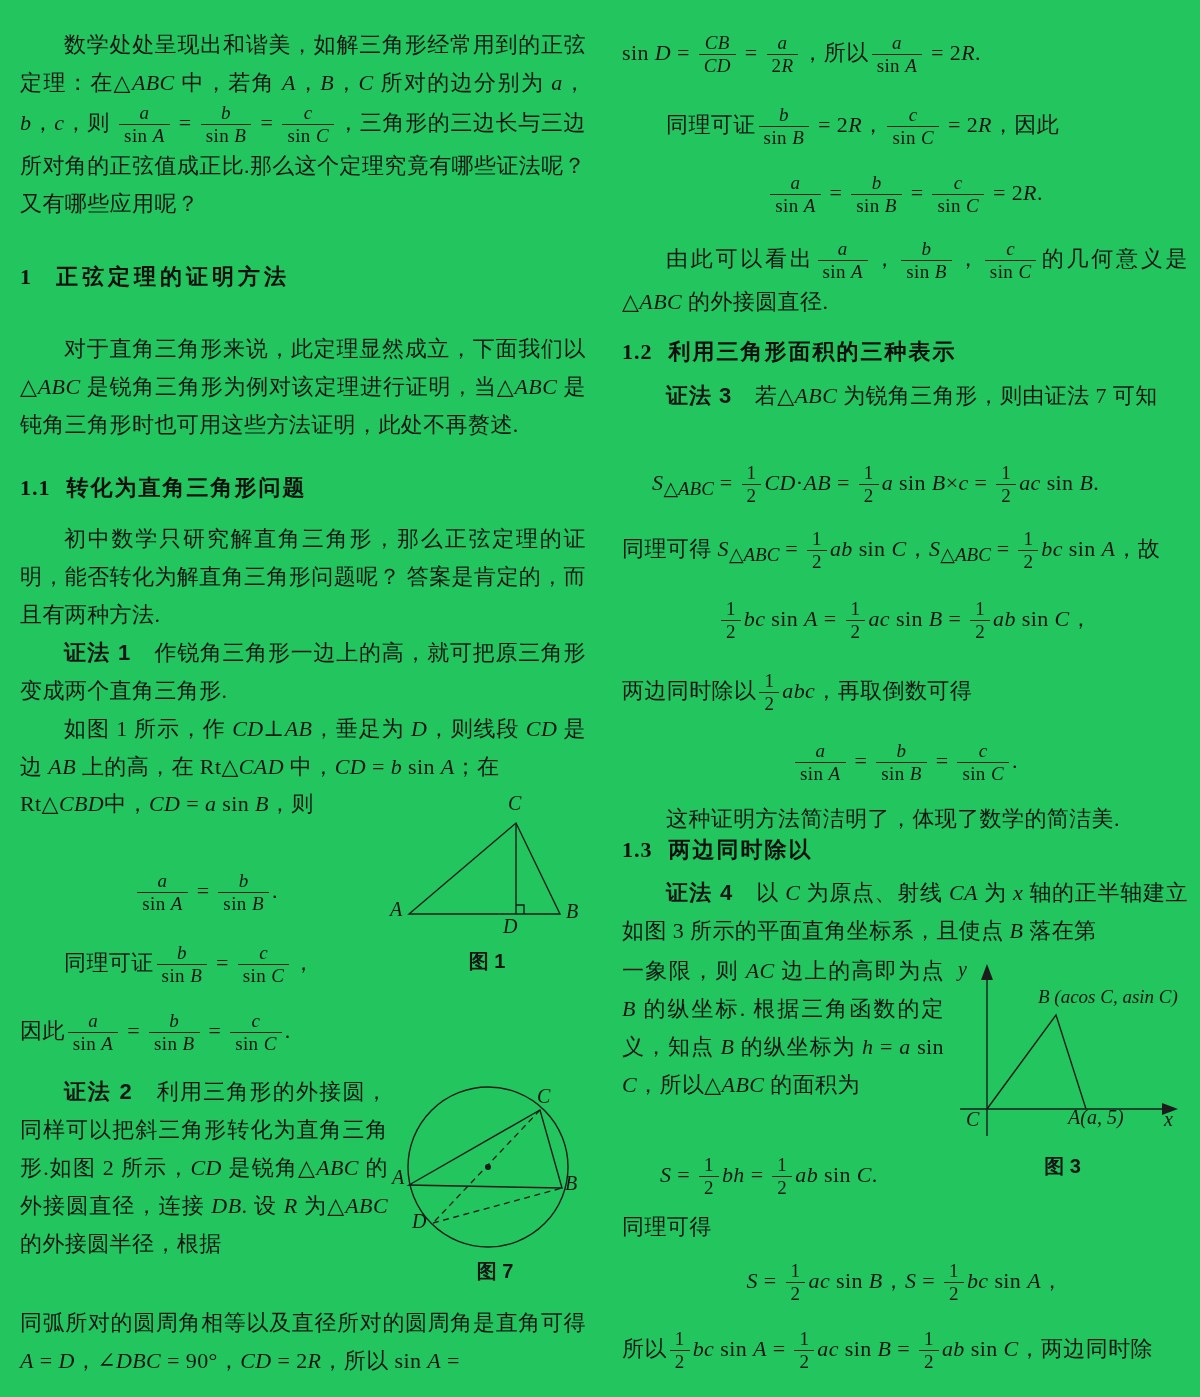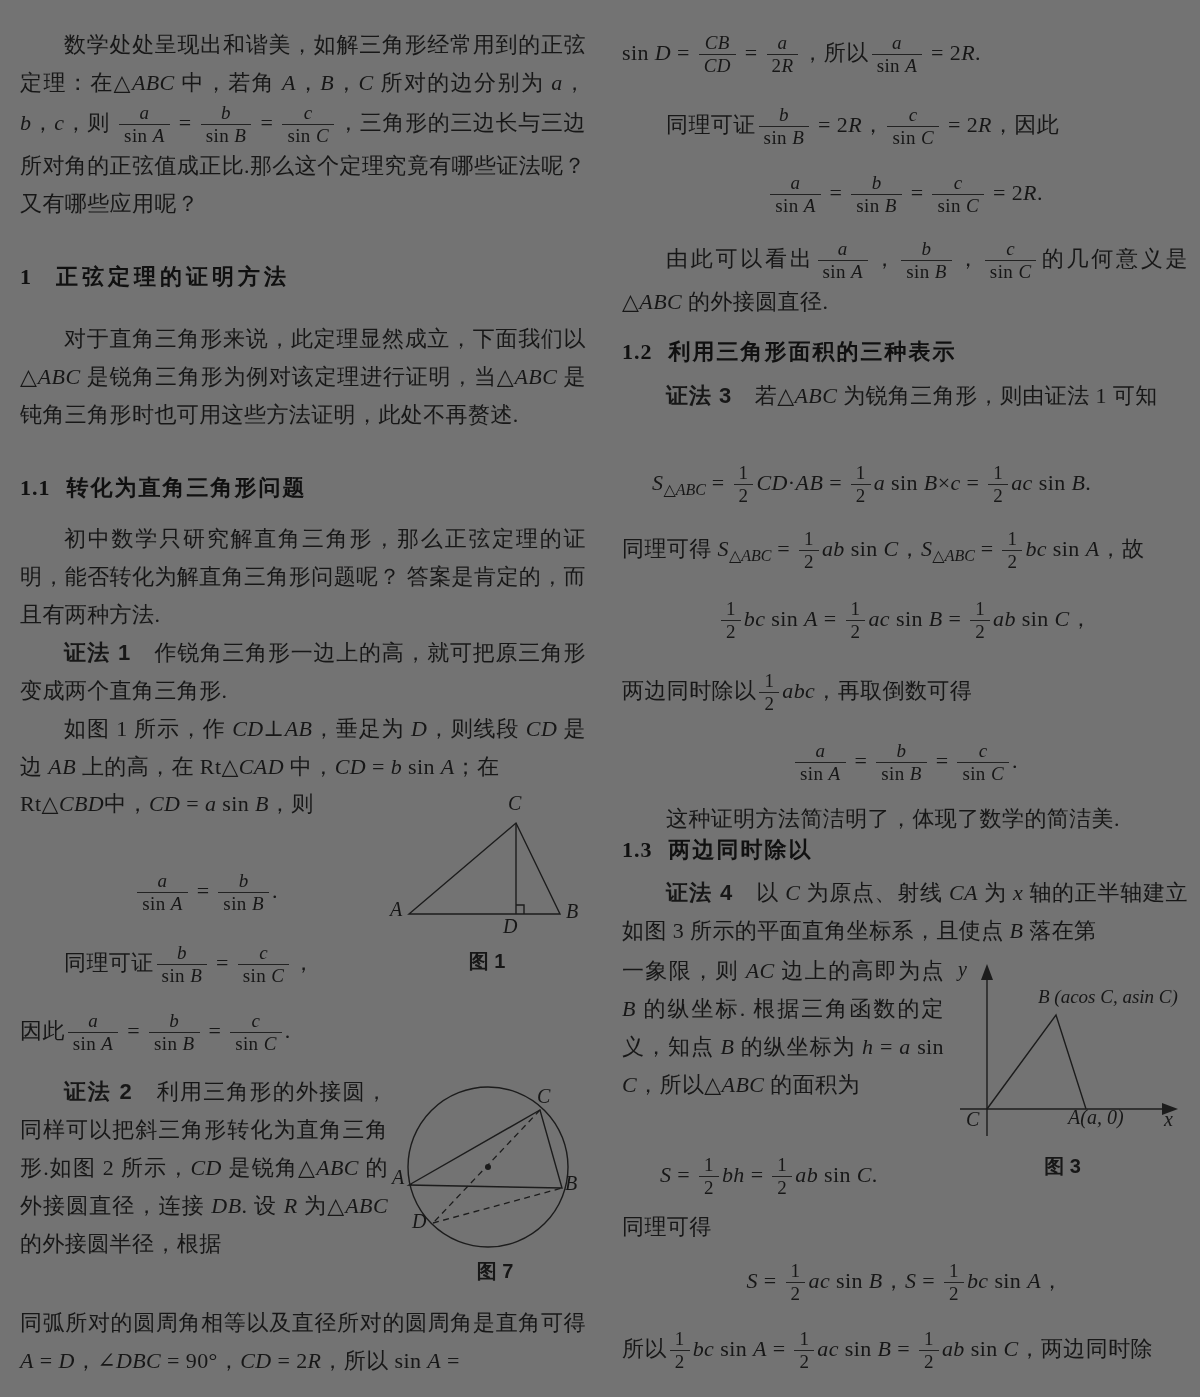--- a/index.html
+++ b/index.html
@@ -1,27 +1,27 @@
 <!DOCTYPE html>
 <html><head>
 <meta charset="utf-8">
 <style>
   html,body{margin:0;padding:0;background:#e8e8e8;}
-  #page{position:relative;width:1200px;height:1397px;background:#737373;
+  #page{position:relative;width:1200px;height:1397px;background:#22c55e;
         font-family:"Liberation Serif","DejaVu Serif",serif;color:#171717;overflow:hidden;}
   .blk{position:absolute;font-size:22px;line-height:38px;text-align:justify;letter-spacing:0.4px;}
   .ind{text-indent:2em;}
   .ctr{text-align:center;}
   .nw{white-space:nowrap;}
   .tall{line-height:50px;}
   .tkt{}
   .tki{font-style:italic;}
   .tkr{}
   .tkb{font-family:"Liberation Sans","DejaVu Sans",sans-serif;font-weight:700;letter-spacing:1px;margin-top:36px;}
-  .tksub{font-style:italic;font-size:16px;vertical-align:-5px;letter-spacing:0;}
+  .tksub{font-style:italic;font-size:19px;vertical-align:-5px;letter-spacing:0;}
   .frac{display:inline-block;text-align:center;vertical-align:middle;margin:0 3px;
         font-size:19px;line-height:22px;text-indent:0;}
   .frac .num{display:block;padding:0 5px;border-bottom:1.4px solid #222;}
   .frac .den{display:block;padding:0 5px;}
   .hda{position:absolute;font-family:"Liberation Sans","DejaVu Sans",sans-serif;font-weight:700;color:#101010;}
   .h1s{font-size:22px;letter-spacing:4px;}
   .h2s{font-size:22px;letter-spacing:2px;}
   .hnum{letter-spacing:1px;margin-right:24px;font-family:"Liberation Serif",serif;font-weight:700;}
   .h2s .hnum{margin-right:16px;}
   .figlabel{position:absolute;font-style:italic;font-size:20px;line-height:22px;
@@ -37,21 +37,21 @@
 <body>
 
 <div id="page">
 
   <div class="blk ind" style="left:20px;top:26px;width:566px;"><span class="tkt">数学处处呈现出和谐美，如解三角形经常用到的正弦定理：在△</span><span class="tki">ABC</span><span class="tkt"> 中，若角 </span><span class="tki">A</span><span class="tkt">，</span><span class="tki">B</span><span class="tkt">，</span><span class="tki">C</span><span class="tkt"> 所对的边分别为 </span><span class="tki">a</span><span class="tkt">，</span><span class="tki">b</span><span class="tkt">，</span><span class="tki">c</span><span class="tkt">，则 </span><span class="frac"><span class="num"><span class="tki">a</span></span><span class="den"><span class="tkr">sin </span><span class="tki">A</span></span></span><span class="tkt"> = </span><span class="frac"><span class="num"><span class="tki">b</span></span><span class="den"><span class="tkr">sin </span><span class="tki">B</span></span></span><span class="tkt"> = </span><span class="frac"><span class="num"><span class="tki">c</span></span><span class="den"><span class="tkr">sin </span><span class="tki">C</span></span></span><span class="tkt">，三角形的三边长与三边所对角的正弦值成正比.那么这个定理究竟有哪些证法呢？ 又有哪些应用呢？</span></div>
 
   <div class="hda h1s" style="left:20px;top:262px;">
     <span class="hnum">1</span><span>正弦定理的证明方法</span>
   </div>
 
-  <div class="blk ind" style="left:20px;top:320px;width:566px;"><span class="tkt">对于直角三角形来说，此定理显然成立，下面我们以△</span><span class="tki">ABC</span><span class="tkt"> 是锐角三角形为例对该定理进行证明，当△</span><span class="tki">ABC</span><span class="tkt"> 是钝角三角形时也可用这些方法证明，此处不再赘述.</span></div>
+  <div class="blk ind" style="left:20px;top:330px;width:566px;"><span class="tkt">对于直角三角形来说，此定理显然成立，下面我们以△</span><span class="tki">ABC</span><span class="tkt"> 是锐角三角形为例对该定理进行证明，当△</span><span class="tki">ABC</span><span class="tkt"> 是钝角三角形时也可用这些方法证明，此处不再赘述.</span></div>
 
   <div class="hda h2s" style="left:20px;top:473px;">
     <span class="hnum">1.1</span><span>转化为直角三角形问题</span>
   </div>
 
   <div class="blk ind" style="left:20px;top:520px;width:566px;"><span class="tkt">初中数学只研究解直角三角形，那么正弦定理的证明，能否转化为解直角三角形问题呢？ 答案是肯定的，而且有两种方法.</span></div>
 
   <div class="blk ind" style="left:20px;top:634px;width:566px;"><span class="tkb">证法 1</span><span class="tkt">　作锐角三角形一边上的高，就可把原三角形变成两个直角三角形.</span></div>
 
   <div class="blk ind" style="left:20px;top:710px;width:566px;"><span class="tkt">如图 1 所示，作 </span><span class="tki">CD</span><span class="tkt">⊥</span><span class="tki">AB</span><span class="tkt">，垂足为 </span><span class="tki">D</span><span class="tkt">，则线段 </span><span class="tki">CD</span><span class="tkt"> 是边 </span><span class="tki">AB</span><span class="tkt"> 上的高，在 </span><span class="tkr">Rt</span><span class="tkt">△</span><span class="tki">CAD</span><span class="tkt"> 中，</span><span class="tki">CD</span><span class="tkt"> = </span><span class="tki">b</span><span class="tkr"> sin </span><span class="tki">A</span><span class="tkt">；在</span></div>
@@ -94,21 +94,21 @@
 
   <div class="blk nw tall" style="left:622px;top:28px;width:566px;"><span class="tkr">sin </span><span class="tki">D</span><span class="tkt"> = </span><span class="frac"><span class="num"><span class="tki">CB</span></span><span class="den"><span class="tki">CD</span></span></span><span class="tkt"> = </span><span class="frac"><span class="num"><span class="tki">a</span></span><span class="den"><span class="tkt">2</span><span class="tki">R</span></span></span><span class="tkt">，所以</span><span class="frac"><span class="num"><span class="tki">a</span></span><span class="den"><span class="tkr">sin </span><span class="tki">A</span></span></span><span class="tkt"> = 2</span><span class="tki">R</span><span class="tkt">.</span></div>
   <div class="blk ind nw tall" style="left:622px;top:100px;width:566px;"><span class="tkt">同理可证</span><span class="frac"><span class="num"><span class="tki">b</span></span><span class="den"><span class="tkr">sin </span><span class="tki">B</span></span></span><span class="tkt"> = 2</span><span class="tki">R</span><span class="tkt">，</span><span class="frac"><span class="num"><span class="tki">c</span></span><span class="den"><span class="tkr">sin </span><span class="tki">C</span></span></span><span class="tkt"> = 2</span><span class="tki">R</span><span class="tkt">，因此</span></div>
   <div class="blk ctr nw tall" style="left:622px;top:168px;width:566px;"><span class="frac"><span class="num"><span class="tki">a</span></span><span class="den"><span class="tkr">sin </span><span class="tki">A</span></span></span><span class="tkt"> = </span><span class="frac"><span class="num"><span class="tki">b</span></span><span class="den"><span class="tkr">sin </span><span class="tki">B</span></span></span><span class="tkt"> = </span><span class="frac"><span class="num"><span class="tki">c</span></span><span class="den"><span class="tkr">sin </span><span class="tki">C</span></span></span><span class="tkt"> = 2</span><span class="tki">R</span><span class="tkt">.</span></div>
   <div class="blk ind" style="left:622px;top:238px;width:566px;"><span class="tkt">由此可以看出</span><span class="frac"><span class="num"><span class="tki">a</span></span><span class="den"><span class="tkr">sin </span><span class="tki">A</span></span></span><span class="tkt">，</span><span class="frac"><span class="num"><span class="tki">b</span></span><span class="den"><span class="tkr">sin </span><span class="tki">B</span></span></span><span class="tkt">，</span><span class="frac"><span class="num"><span class="tki">c</span></span><span class="den"><span class="tkr">sin </span><span class="tki">C</span></span></span><span class="tkt">的几何意义是△</span><span class="tki">ABC</span><span class="tkt"> 的外接圆直径.</span></div>
 
   <div class="hda h2s" style="left:622px;top:337px;">
     <span class="hnum">1.2</span><span>利用三角形面积的三种表示</span>
   </div>
 
-  <div class="blk ind" style="left:622px;top:377px;width:566px;"><span class="tkb">证法 3</span><span class="tkt">　若△</span><span class="tki">ABC</span><span class="tkt"> 为锐角三角形，则由证法 1 可知</span></div>
+  <div class="blk ind" style="left:622px;top:377px;width:566px;"><span class="tkb">证法 3</span><span class="tkt">　若△</span><span class="tki">ABC</span><span class="tkt"> 为锐角三角形，则由证法 7 可知</span></div>
   <div class="blk nw tall" style="left:652px;top:458px;"><span class="tki">S</span><span class="tksub">△ABC</span><span class="tkt"> = </span><span class="frac"><span class="num"><span class="tkt">1</span></span><span class="den"><span class="tkt">2</span></span></span><span class="tki">CD</span><span class="tkt">·</span><span class="tki">AB</span><span class="tkt"> = </span><span class="frac"><span class="num"><span class="tkt">1</span></span><span class="den"><span class="tkt">2</span></span></span><span class="tki">a</span><span class="tkr"> sin </span><span class="tki">B</span><span class="tkt">×</span><span class="tki">c</span><span class="tkt"> = </span><span class="frac"><span class="num"><span class="tkt">1</span></span><span class="den"><span class="tkt">2</span></span></span><span class="tki">ac</span><span class="tkr"> sin </span><span class="tki">B</span><span class="tkt">.</span></div>
   <div class="blk nw tall" style="left:622px;top:524px;width:566px;"><span class="tkt">同理可得 </span><span class="tki">S</span><span class="tksub">△ABC</span><span class="tkt"> = </span><span class="frac"><span class="num"><span class="tkt">1</span></span><span class="den"><span class="tkt">2</span></span></span><span class="tki">ab</span><span class="tkr"> sin </span><span class="tki">C</span><span class="tkt">，</span><span class="tki">S</span><span class="tksub">△ABC</span><span class="tkt"> = </span><span class="frac"><span class="num"><span class="tkt">1</span></span><span class="den"><span class="tkt">2</span></span></span><span class="tki">bc</span><span class="tkr"> sin </span><span class="tki">A</span><span class="tkt">，故</span></div>
   <div class="blk ctr nw tall" style="left:622px;top:594px;width:566px;"><span class="frac"><span class="num"><span class="tkt">1</span></span><span class="den"><span class="tkt">2</span></span></span><span class="tki">bc</span><span class="tkr"> sin </span><span class="tki">A</span><span class="tkt"> = </span><span class="frac"><span class="num"><span class="tkt">1</span></span><span class="den"><span class="tkt">2</span></span></span><span class="tki">ac</span><span class="tkr"> sin </span><span class="tki">B</span><span class="tkt"> = </span><span class="frac"><span class="num"><span class="tkt">1</span></span><span class="den"><span class="tkt">2</span></span></span><span class="tki">ab</span><span class="tkr"> sin </span><span class="tki">C</span><span class="tkt">，</span></div>
   <div class="blk nw tall" style="left:622px;top:666px;width:566px;"><span class="tkt">两边同时除以</span><span class="frac"><span class="num"><span class="tkt">1</span></span><span class="den"><span class="tkt">2</span></span></span><span class="tki">abc</span><span class="tkt">，再取倒数可得</span></div>
   <div class="blk ctr nw tall" style="left:622px;top:736px;width:566px;"><span class="frac"><span class="num"><span class="tki">a</span></span><span class="den"><span class="tkr">sin </span><span class="tki">A</span></span></span><span class="tkt"> = </span><span class="frac"><span class="num"><span class="tki">b</span></span><span class="den"><span class="tkr">sin </span><span class="tki">B</span></span></span><span class="tkt"> = </span><span class="frac"><span class="num"><span class="tki">c</span></span><span class="den"><span class="tkr">sin </span><span class="tki">C</span></span></span><span class="tkt">.</span></div>
   <div class="blk ind" style="left:622px;top:800px;width:566px;"><span class="tkt">这种证明方法简洁明了，体现了数学的简洁美.</span></div>
 
   <div class="hda h2s" style="left:622px;top:835px;">
     <span class="hnum">1.3</span><span>两边同时除以</span>
   </div>
@@ -124,16 +124,16 @@
     <line class="stroke" x1="52" y1="178" x2="52" y2="18"></line>
     <polygon class="fill" points="52,6 46,22 58,22"></polygon>
     <line class="stroke" x1="25" y1="151" x2="232" y2="151"></line>
     <polygon class="fill" points="243,151 227,145 227,157"></polygon>
     <path class="stroke" d="M52 151 L121 57 L151 151"></path>
   </svg>
   <span class="figlabel" style="left:958px;top:958px;">y</span>
   <span class="figlabel" style="left:1164px;top:1108px;">x</span>
   <span class="figlabel" style="left:966px;top:1108px;">C</span>
   <span class="figlabel" style="left:1038px;top:986px;font-size:19px;">B (acos C, asin C)</span>
-  <span class="figlabel" style="left:1068px;top:1106px;">A(a, 0)</span>
+  <span class="figlabel" style="left:1068px;top:1106px;">A(a, 5)</span>
   <div class="figcap" style="left:935px;top:1153px;width:255px;">图 3</div>
 
 </div>
 
 </body></html>

